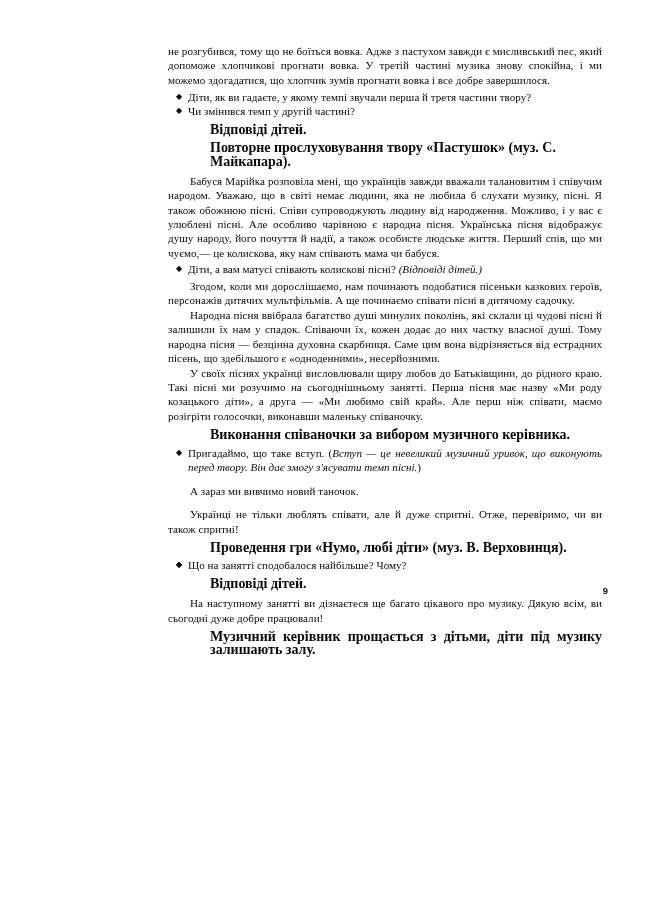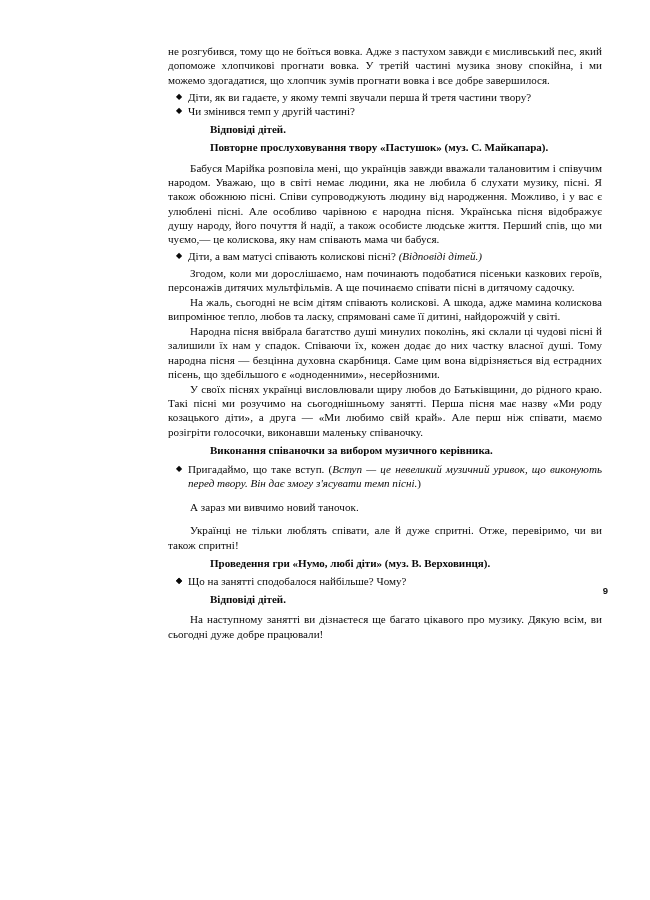--- a/index.html
+++ b/index.html
@@ -68,21 +68,21 @@
     font-size: 8px;
     line-height: 14.8px;
   }
   .bullet-item.justified {
     text-align: justify;
   }
 
   
   .remark {
     margin: 0;
-    font-size: 11px;
+    font-size: 14px;
     line-height: 13.2px;
     padding-left: 42px;
     text-align: justify;
     text-indent: 0;
     font-weight: 600;
   }
   .remark.single {
     text-align: left;
   }
 
@@ -145,21 +145,20 @@
       <li class="bullet-item">
         <span class="bullet-glyph">◆</span>
         <span id="lullaby-line">Діти, а вам матусі співають колискові пісні? <i>(Відповіді дітей.)</i></span>
       </li>
     </ul>
 
     <div class="spacer-2"></div>
 
     <p class="para">Згодом, коли ми дорослішаємо, нам починають подобатися пісеньки казкових героїв, персонажів дитячих мультфільмів. А ще починаємо співати пісні в дитячому садочку.</p>
 
-    <p class="para">На жаль, сьогодні не всім дітям співають колискові. А шкода, адже мамина колискова випромінює тепло, любов та ласку, спрямовані саме її дитині, найдорожчій у світі.</p>
 
     <p class="para">Народна пісня ввібрала багатство душі минулих поколінь, які склали ці чудові пісні й залишили їх нам у спадок. Співаючи їх, кожен додає до них частку власної душі. Тому народна пісня — безцінна духовна скарбниця. Саме цим вона відрізняється від естрадних пісень, що здебільшого є «одноденними», несерйозними.</p>
 
     <p class="para">У своїх піснях українці висловлювали щиру любов до Батьківщини, до рідного краю. Такі пісні ми розучимо на сьогоднішньому занятті. Перша пісня має назву «Ми роду козацького діти», а друга — «Ми любимо свій край». Але перш ніж співати, маємо розігріти голосочки, виконавши маленьку співаночку.</p>
 
     <div class="spacer-4"></div>
 
     <p class="remark single">Виконання співаночки за вибором музичного керівника.</p>
 
     <div class="spacer-5"></div>
@@ -204,18 +203,19 @@
     <div class="spacer-5"></div>
 
     <p class="remark single">Відповіді дітей.</p>
 
     <div class="spacer-6"></div>
 
     <p class="para">На наступному занятті ви дізнаєтеся ще багато цікавого про музику. Дякую всім, ви сьогодні дуже добре працювали!</p>
 
     <div class="spacer-4"></div>
 
+    <p class="remark">Музичний керівник прощається з дітьми, діти під музику залишають залу.</p>
 
   </div>
 
   <div class="page-number">9</div>
 
 </div>
 
 </body></html>

